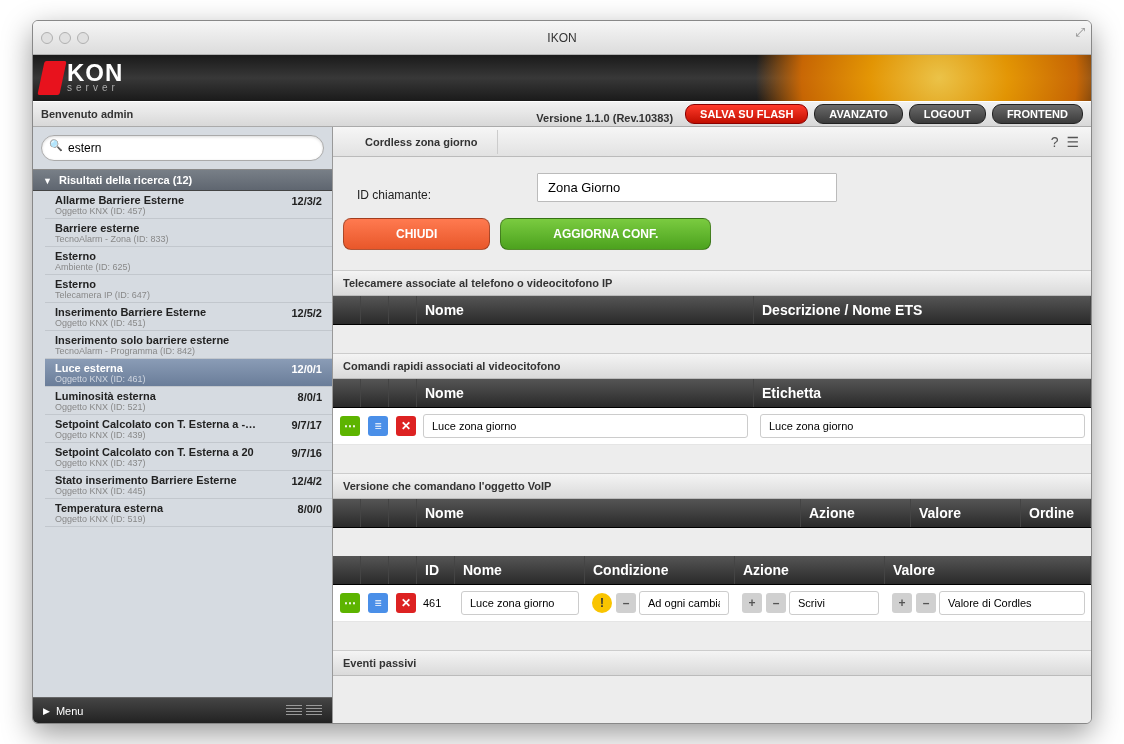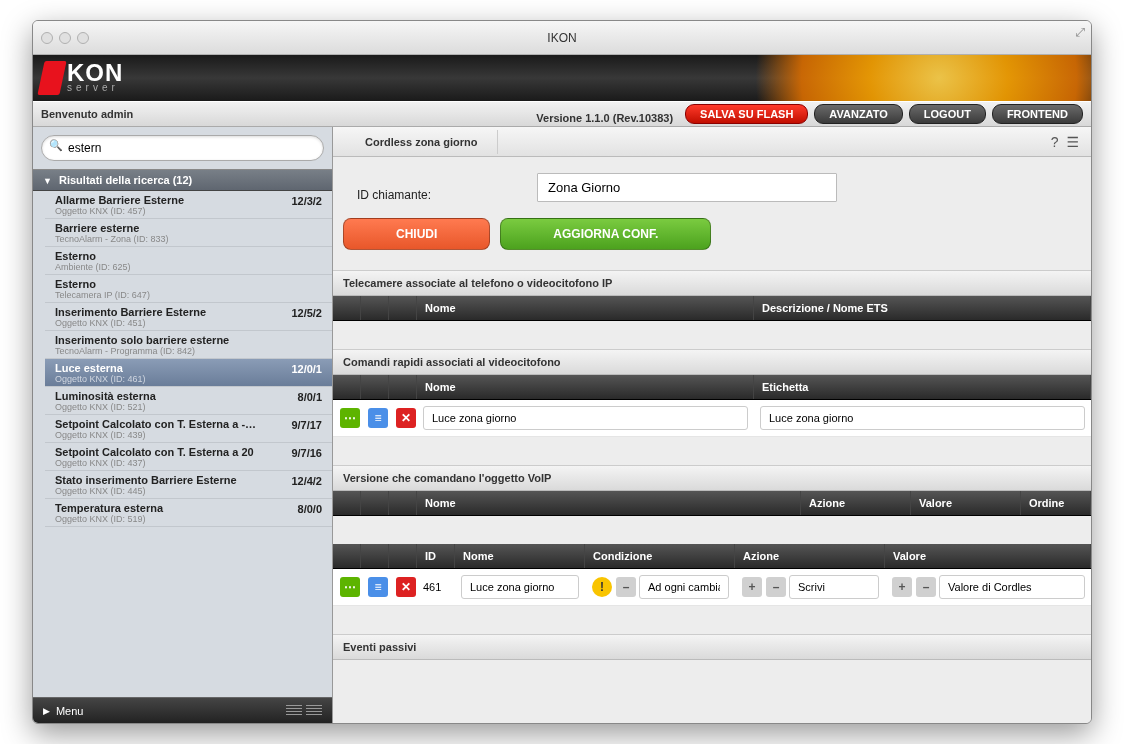--- a/index.html
+++ b/index.html
@@ -205,21 +205,21 @@
   border-bottom: 1px solid #bbb;
   padding: 6px 10px;
   font-size: 11px;
   font-weight: bold;
   color: #333;
 }
 .thead {
   background: linear-gradient(#555, #2a2a2a);
   color: #fff;
   display: flex;
-  font-size: 11px;
+  font-size: 14px;
   font-weight: bold;
   border-bottom: 1px solid #000;
 }
 .thead .cell { padding: 6px 8px; border-right: 1px solid #444; }
 .cell.icon { width: 28px; flex: none; }
 .cell.id { width: 38px; flex: none; }
 
 .trow {
   display: flex;
   align-items: center;

